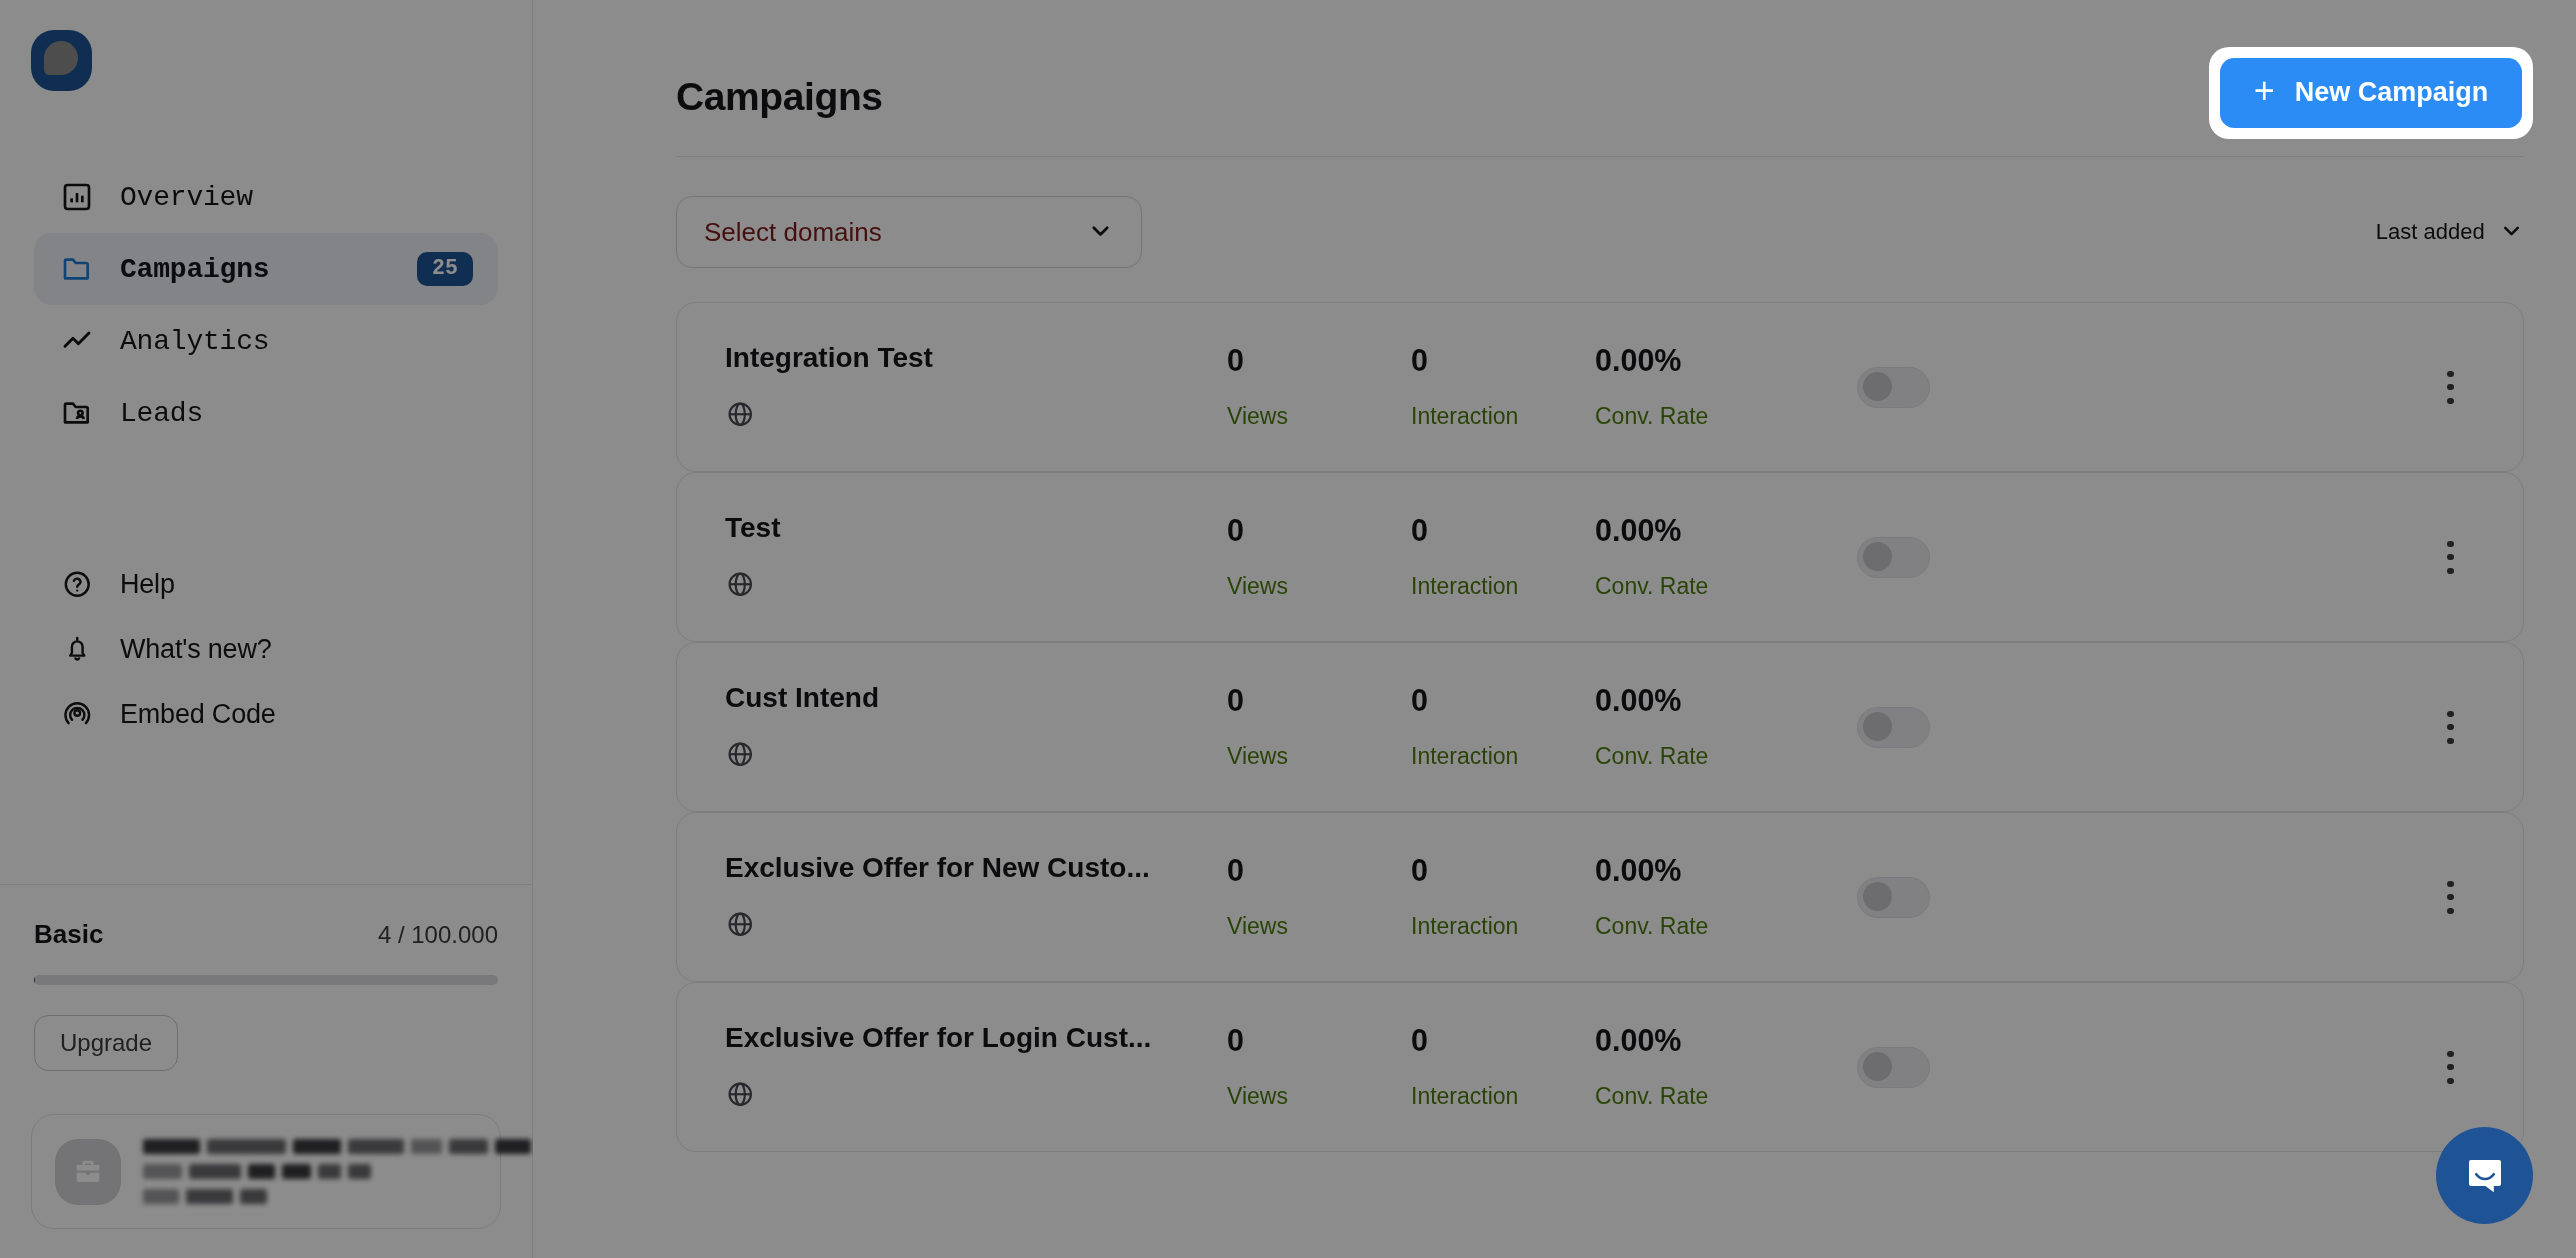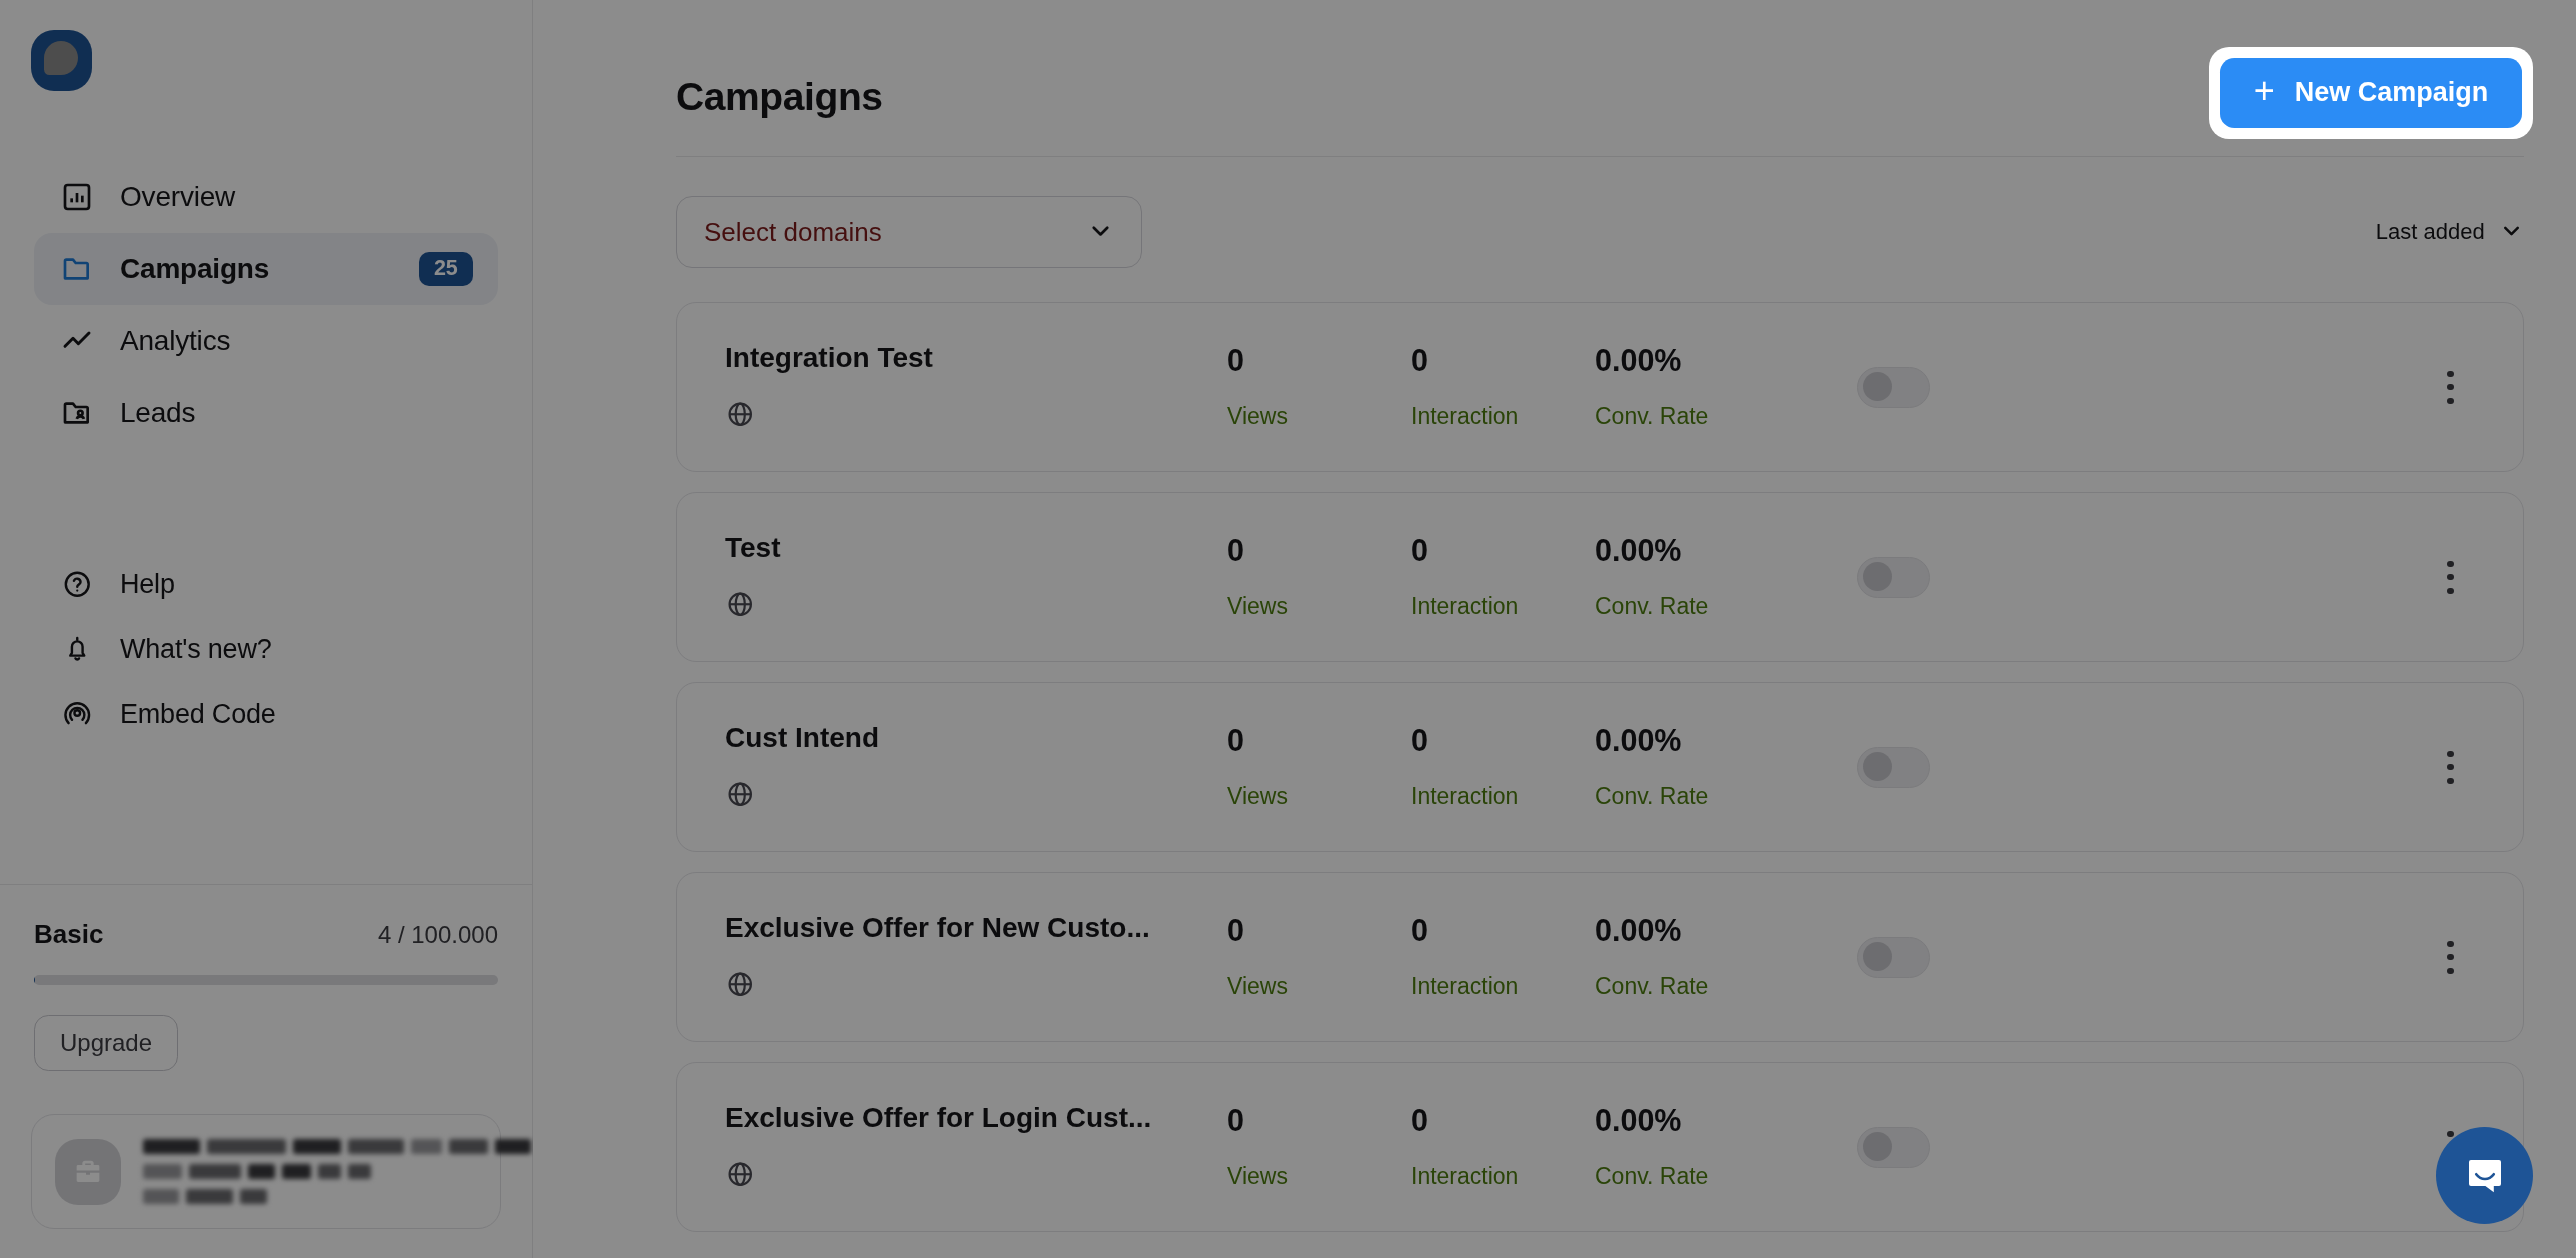--- a/index.html
+++ b/index.html
@@ -38,21 +38,21 @@
   }
   .logo::after {
     content: "";
     position: absolute;
     left: 13.4px; top: 10.8px;
     width: 34px; height: 34px;
     border-radius: 50% 50% 50% 5.4px;
     background: #8c8c8c;
   }
 
-  .nav-primary { margin-top: 70px; padding: 0 34px; }
+  .nav-primary { margin-top: 70px; padding: 0 34px; font-family: Liberation Mono, monospace; }
   .nav-item {
     display: flex;
     align-items: center;
     gap: 25px;
     height: 72px;
     padding: 0 25px;
     border-radius: 18px;
     cursor: pointer;
   }
   .nav-item .nv-ico {
@@ -251,21 +251,20 @@
     gap: 14.3px;
     cursor: pointer;
   }
   .sort-control .sc-label { font-size: 22px; color: #17171a; }
 
   
   .camp-list {
     padding: 34px 52px 0 143px;
     display: flex;
     flex-direction: column;
-    gap: 20px;
   }
   .camp-card {
     border: 1.8px solid #e4e4e8;
     border-radius: 20px;
     height: 170px;
     display: flex;
     align-items: center;
     padding: 0 52px 0 48px;
     background: #ffffff;
   }

